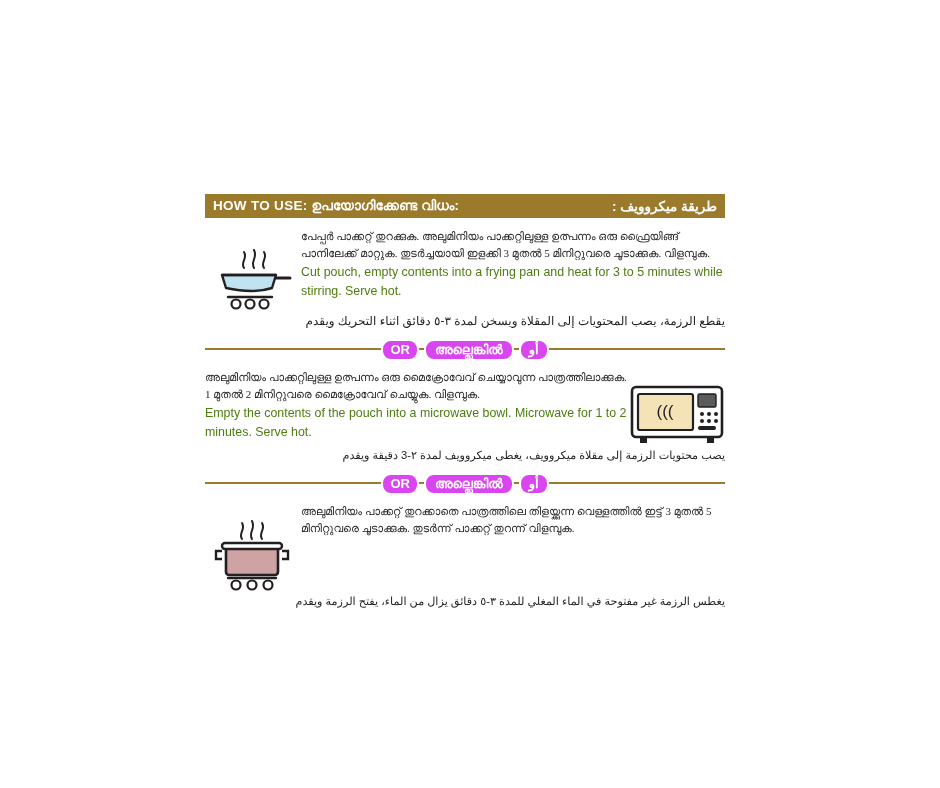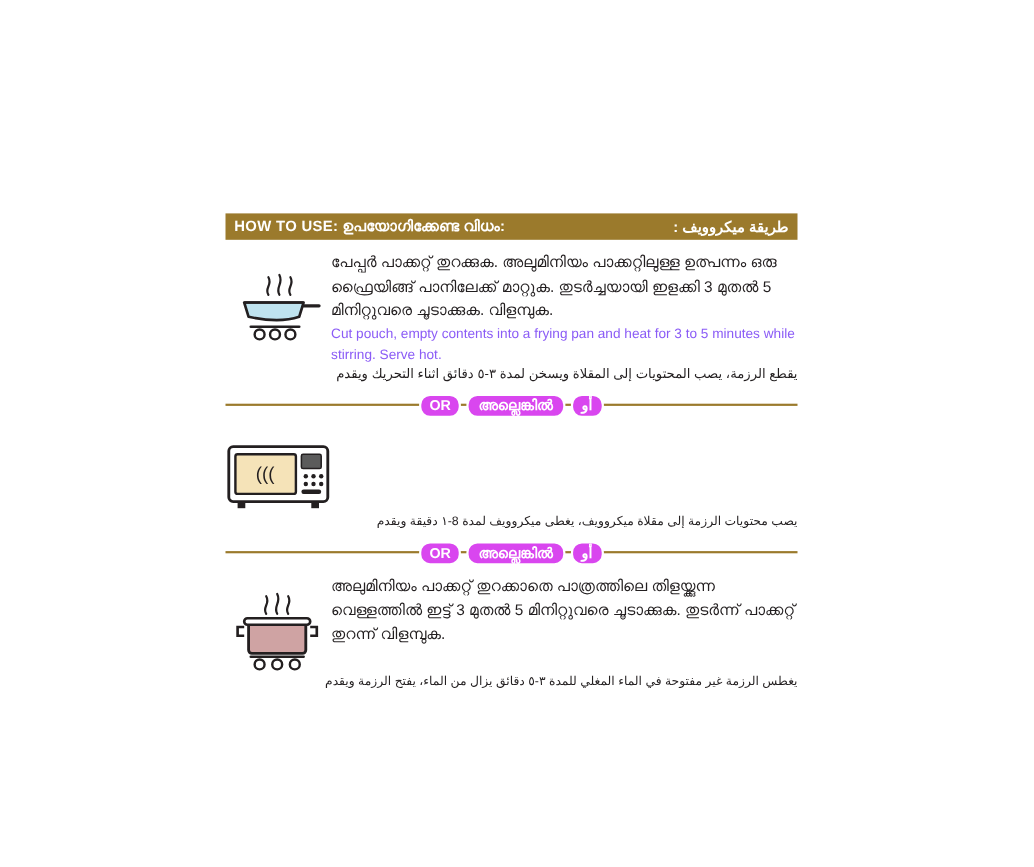--- a/index.html
+++ b/index.html
@@ -66,28 +66,29 @@
     display: flex;
     align-items: flex-start;
     justify-content: center;
     padding-top: 14px;
   }
   .text-cell {
     flex: 1;
   }
 
   .ml {
-    font-size: 14px;
+    font-size: 11px;
     line-height: 1.55;
     color: #231f20;
+    font-family: Liberation Serif, serif;
   }
   .en {
     font-size: 12.4px;
     line-height: 1.5;
-    color: #8b5cf6;
+    color: #4d7c0f;
     margin-top: 1px;
   }
   .ar {
     font-size: 12px;
     line-height: 1.6;
     color: #231f20;
     direction: rtl;
     text-align: right;
     margin-top: 0;
   }
@@ -181,39 +182,43 @@
     <div class="line"></div>
     <div class="or-pills">
       <span class="pill or">OR</span>
       <span class="pill">അല്ലെങ്കിൽ</span>
       <span class="pill ar-pill">أو</span>
     </div>
   </div>
 
   <div class="section">
     <div class="sec-row reverse">
+      <div class="text-cell">
+        <div class="ml">അലുമിനിയം പാക്കറ്റിലുള്ള ഉത്പന്നം ഒരു മൈക്രോവേവ് ചെയ്യാവുന്ന പാത്രത്തിലാക്കുക. 1 മുതൽ 2 മിനിറ്റുവരെ മൈക്രോവേവ് ചെയ്യുക. വിളമ്പുക.</div>
+        <div class="en">Empty the contents of the pouch into a microwave bowl. Microwave for 1 to 2 minutes. Serve hot.</div>
+      </div>
       <div class="icon-cell">
         <svg width="94" height="64" viewBox="0 0 94 64">
           <rect x="2" y="4" width="90" height="50" rx="4" fill="#ffffff" stroke="#231f20" stroke-width="2.6"></rect>
           <rect x="8" y="11" width="55" height="36" rx="2" fill="#f5e3b8" stroke="#231f20" stroke-width="2.2"></rect>
           <text x="35" y="34" font-family="'Liberation Sans', sans-serif" font-size="17" text-anchor="middle" fill="#231f20">(((</text>
           <rect x="68" y="11" width="18" height="13" rx="1.5" fill="#5b5b5b" stroke="#231f20" stroke-width="1.4"></rect>
           <circle cx="72" cy="31" r="2" fill="#231f20"></circle>
           <circle cx="79" cy="31" r="2" fill="#231f20"></circle>
           <circle cx="86" cy="31" r="2" fill="#231f20"></circle>
           <circle cx="72" cy="38" r="2" fill="#231f20"></circle>
           <circle cx="79" cy="38" r="2" fill="#231f20"></circle>
           <circle cx="86" cy="38" r="2" fill="#231f20"></circle>
           <rect x="68" y="43" width="18" height="4" rx="2" fill="#231f20"></rect>
           <rect x="10" y="54" width="7" height="6" fill="#231f20"></rect>
           <rect x="77" y="54" width="7" height="6" fill="#231f20"></rect>
         </svg>
       </div>
     </div>
-    <div class="ar small">يصب محتويات الرزمة إلى مقلاة ميكروويف، يغطى ميكروويف لمدة 8-١ دقيقة ويقدم</div>
+    <div class="ar small">يصب محتويات الرزمة إلى مقلاة ميكروويف، يغطى ميكروويف لمدة ٢-3 دقيقة ويقدم</div>
   </div>
 
   <div class="or-divider">
     <div class="line"></div>
     <div class="or-pills">
       <span class="pill or">OR</span>
       <span class="pill">അല്ലെങ്കിൽ</span>
       <span class="pill ar-pill">أو</span>
     </div>
   </div>

